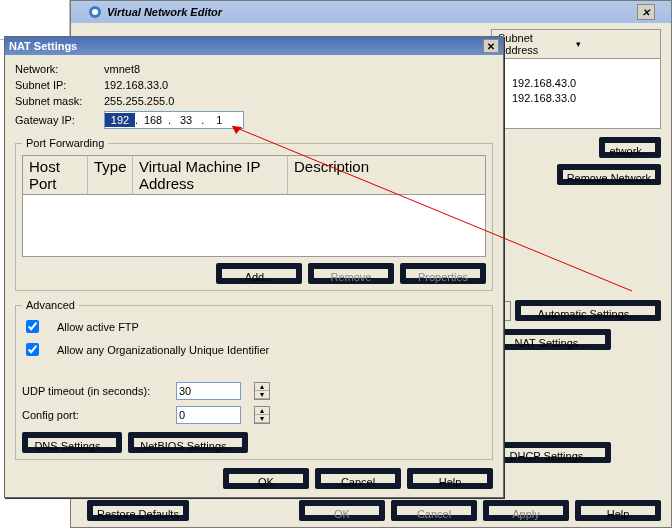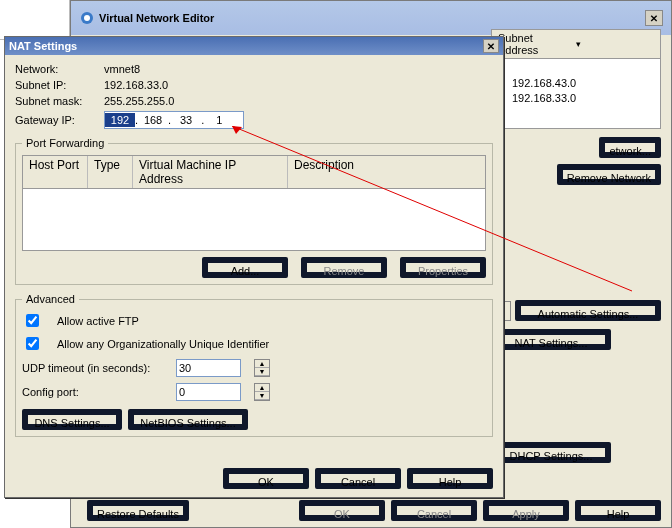--- a/index.html
+++ b/index.html
@@ -1,18 +1,18 @@
 <!DOCTYPE html>
 <html><head>
 <meta charset="utf-8">
 <style>
   * { box-sizing: border-box; font-family: Tahoma, Arial, sans-serif; font-size: 11px; }
   body { margin: 0; background: #fff; width: 672px; height: 528px; overflow: hidden; position: relative; }
   .main-window { position: absolute; left: 70px; top: 0; width: 602px; height: 528px; background: #ece9d8; border: 1px solid #7a7a7a; }
-  .titlebar { height: 34px; background: linear-gradient(#b4c8e8,#a8bde4); display: flex; align-items: center; padding: 0 8px; font-weight: bold; }
+  .titlebar { height: 22px; background: linear-gradient(#b4c8e8,#a8bde4); display: flex; align-items: center; padding: 0 16px; font-weight: bold; font-style: italic; }
   .titlebar svg { margin-right: 4px;}
   .titlebar .title { flex: 1; }
   .title-x { width: 18px; height: 16px; background: #d6d2c4; border: 1px solid #888; display:flex; align-items:center; justify-content:center; font-size:10px;}
   .panel-right { position: absolute; right: 10px; top: 28px; width: 170px; }
   .subnet-head { background:#ece9d8; border:1px solid #999; padding:2px 6px; display:flex; align-items:center;}
   .subnet-head span { flex:1; }
   .sort-icon { font-size:9px; padding:0 2px;}
   .subnet-list { background:#fff; border:1px solid #999; border-top:none; height:70px; padding:2px 0;}
   .subnet-list div { padding:0 6px; line-height:15px;}
   .subnet-list .d { display:inline-block; width:14px; color:#000;}
@@ -32,23 +32,23 @@
   .nat-title .close{ width:16px;height:14px;background:#d6d2c4;border:1px solid #888;color:#000;display:flex;align-items:center;justify-content:center;font-size:10px;}
   .nat-body { padding:8px 10px; }
   .row { display:flex; align-items:center; margin-bottom:4px; gap:14px;}
   .lbl { width:75px; }
   .ip-input { background:#ffffff; border:1px solid #7a9ac8; width:140px; height:18px; display:flex; align-items:center;}
   .ip-octet { width:30px; text-align:center; border:none; outline:none; font-size:11px; height:14px;}
   .ip-sel { background:#1a3f8b; color:#fff;}
   fieldset { border:1px solid #b8b8a8; margin:8px 0; padding:6px;}
   legend { padding:0 4px;}
   .table-head { background:#ece9d8; display:flex; border:1px solid #999;}
-  .th { padding:2px 6px; border-right:1px solid #bbb; font-size:12px;}
+  .th { padding:2px 6px; border-right:1px solid #bbb; font-size:15px;}
   .table-body { height:62px; background:#fff; border:1px solid #999; border-top:none;}
-  .pf-btns { display:flex; gap:13px; justify-content:flex-end; margin-top:6px;}
+  .pf-btns { display:flex; gap:6px; justify-content:flex-end; margin-top:6px;}
   .chk { margin-right:4px; vertical-align:middle;}
   .num-input { width:65px; height:18px; border:1px solid #7a9ac8; padding:0 2px;}
   .spin { display:inline-flex; flex-direction:column; border:1px solid #888; height:18px; vertical-align:top; margin-left:-1px;}
   .spin div{height:8px;width:14px;background:#ece9d8;display:flex;align-items:center;justify-content:center;font-size:7px;line-height:7px;border-bottom:1px solid #aaa;}
   .adv-btns { display:flex; gap:6px; margin-top:8px;}
   .dlg-bottom { position:absolute; bottom:8px; right:10px; display:flex; gap:6px;}
   button.wide{ width:86px;}
   
   .arrow { position:absolute; left:232px; top:126px; width:428px; height:172px; pointer-events:none; z-index:50;}
 </style>
@@ -149,21 +149,21 @@
     <fieldset>
       <legend>Advanced</legend>
       <div class="row">
           <input type="checkbox" checked="" class="chk" style="">
           <span>Allow active FTP</span>
         </div>
       <div class="row">
           <input type="checkbox" checked="" class="chk" style="">
           <span>Allow any Organizationally Unique Identifier</span>
         </div>
-      <div class="row" style="margin-top:6px">
+      <div class="row" style="margin-top:23px">
         <span style="width:140px">UDP timeout (in seconds):</span>
         <input class="num-input" value="30" style="">
         <span class="spin">
             <div>▲</div>
             <div>▼</div>
           </span>
       </div>
       <div class="row" style="margin-top:6px">
         <span style="width:140px">Config port:</span>
         <input class="num-input" value="0" style="">

